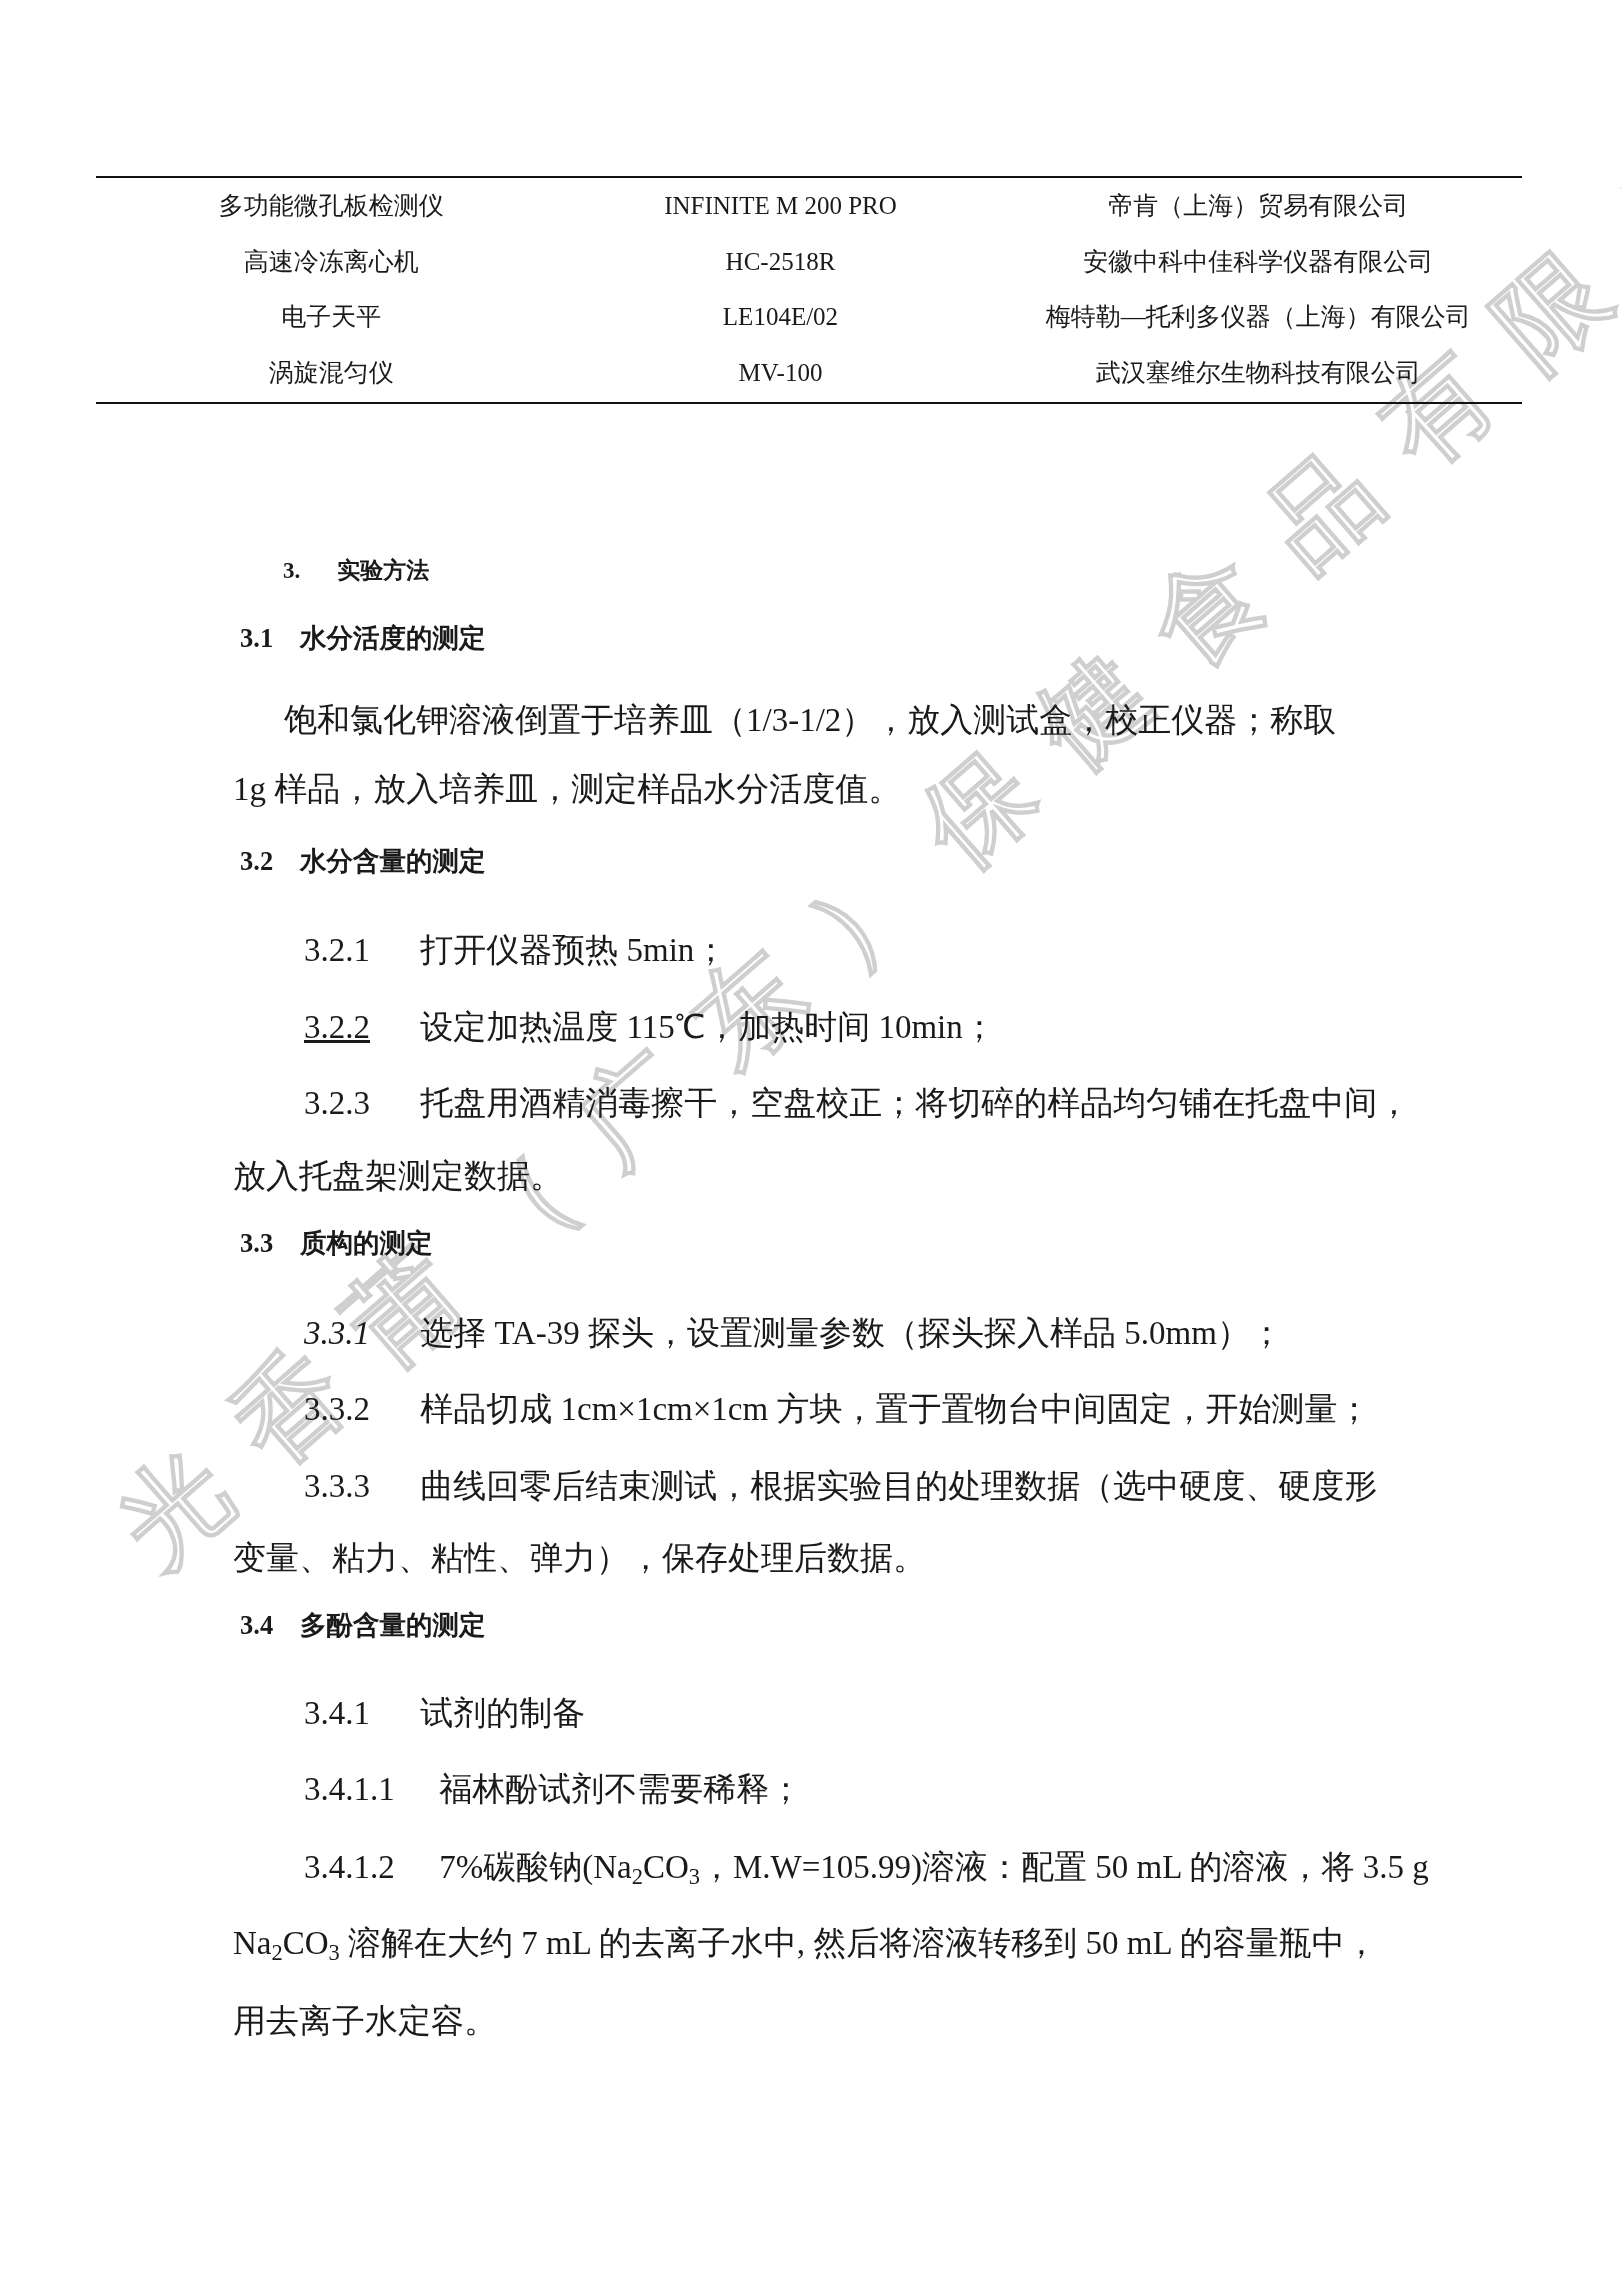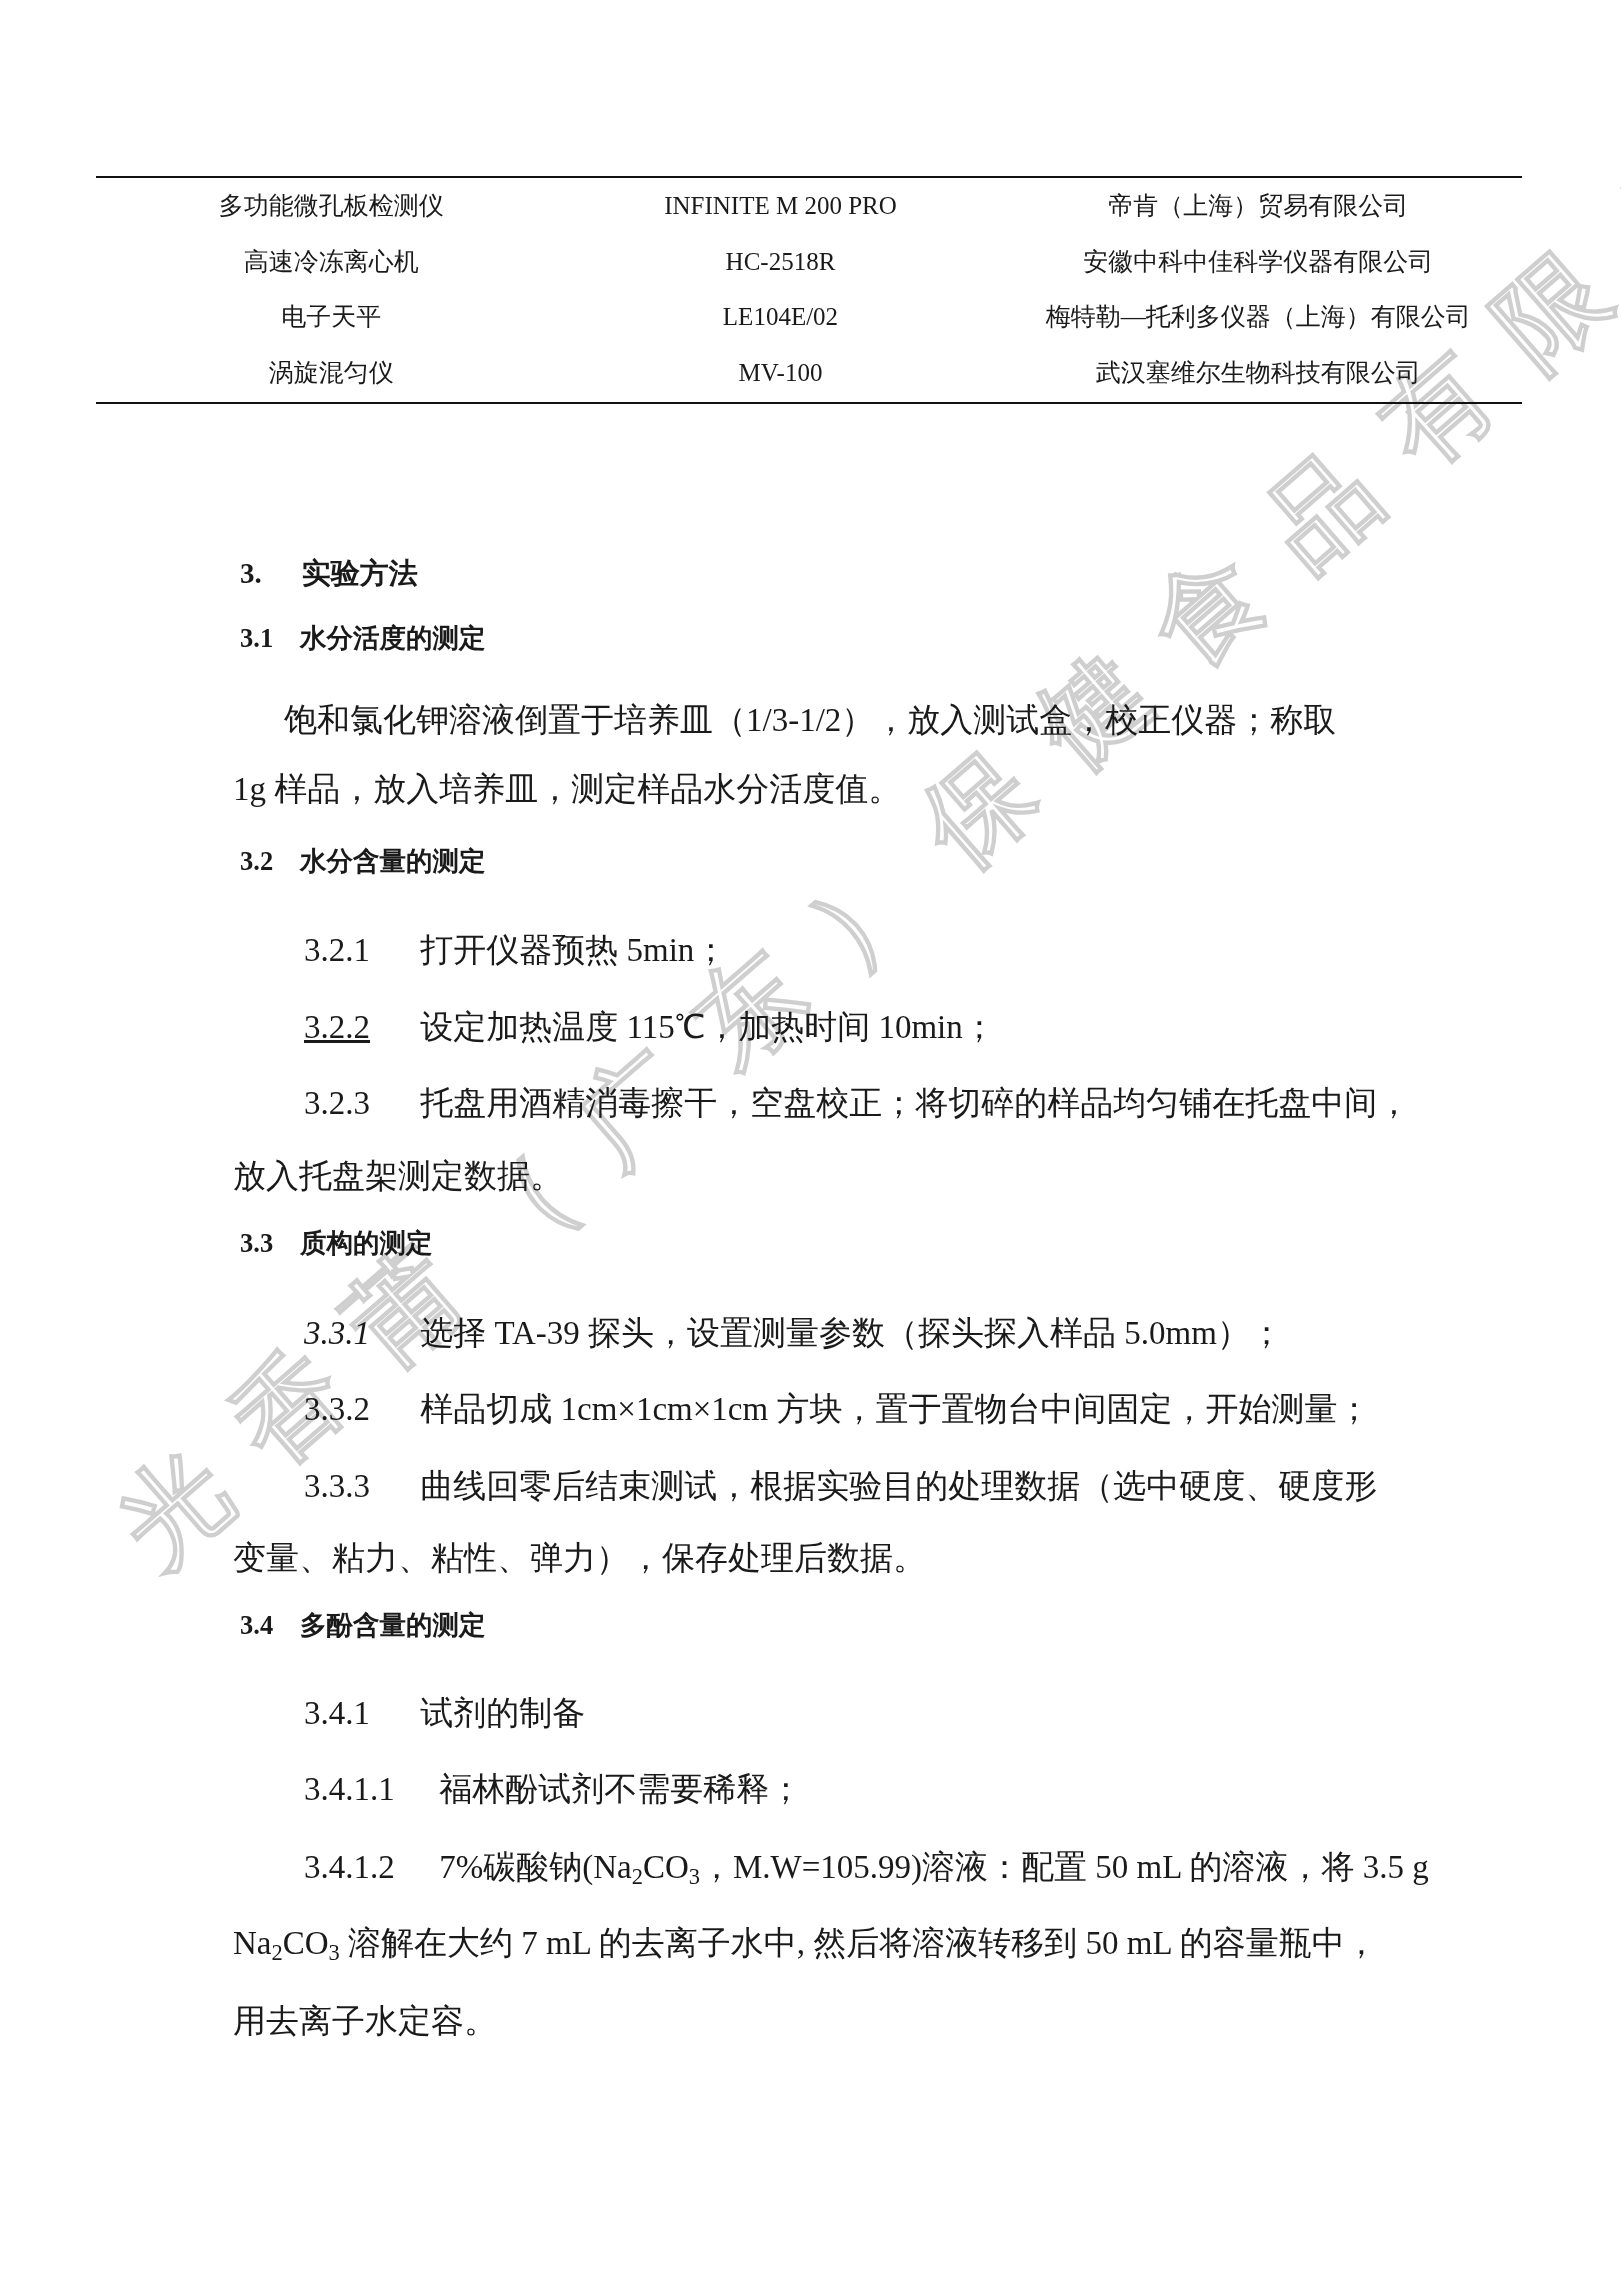--- a/index.html
+++ b/index.html
@@ -88,21 +88,22 @@
   .serif-latin { font-family: "Liberation Serif", serif; }
 
   
   .blk {
     position: absolute;
     font-size: 25.5px;
     line-height: 1.0;
   }
   .h2 {
     font-weight: bold;
-    font-size: 29px;
+    font-size: 23px;
+    margin-left: 43px;
   }
   .h3 {
     font-weight: bold;
     font-size: 26.5px;
   }
   .para {
     font-size: 33px;
     line-height: 59px;
     text-align: justify;
   }

